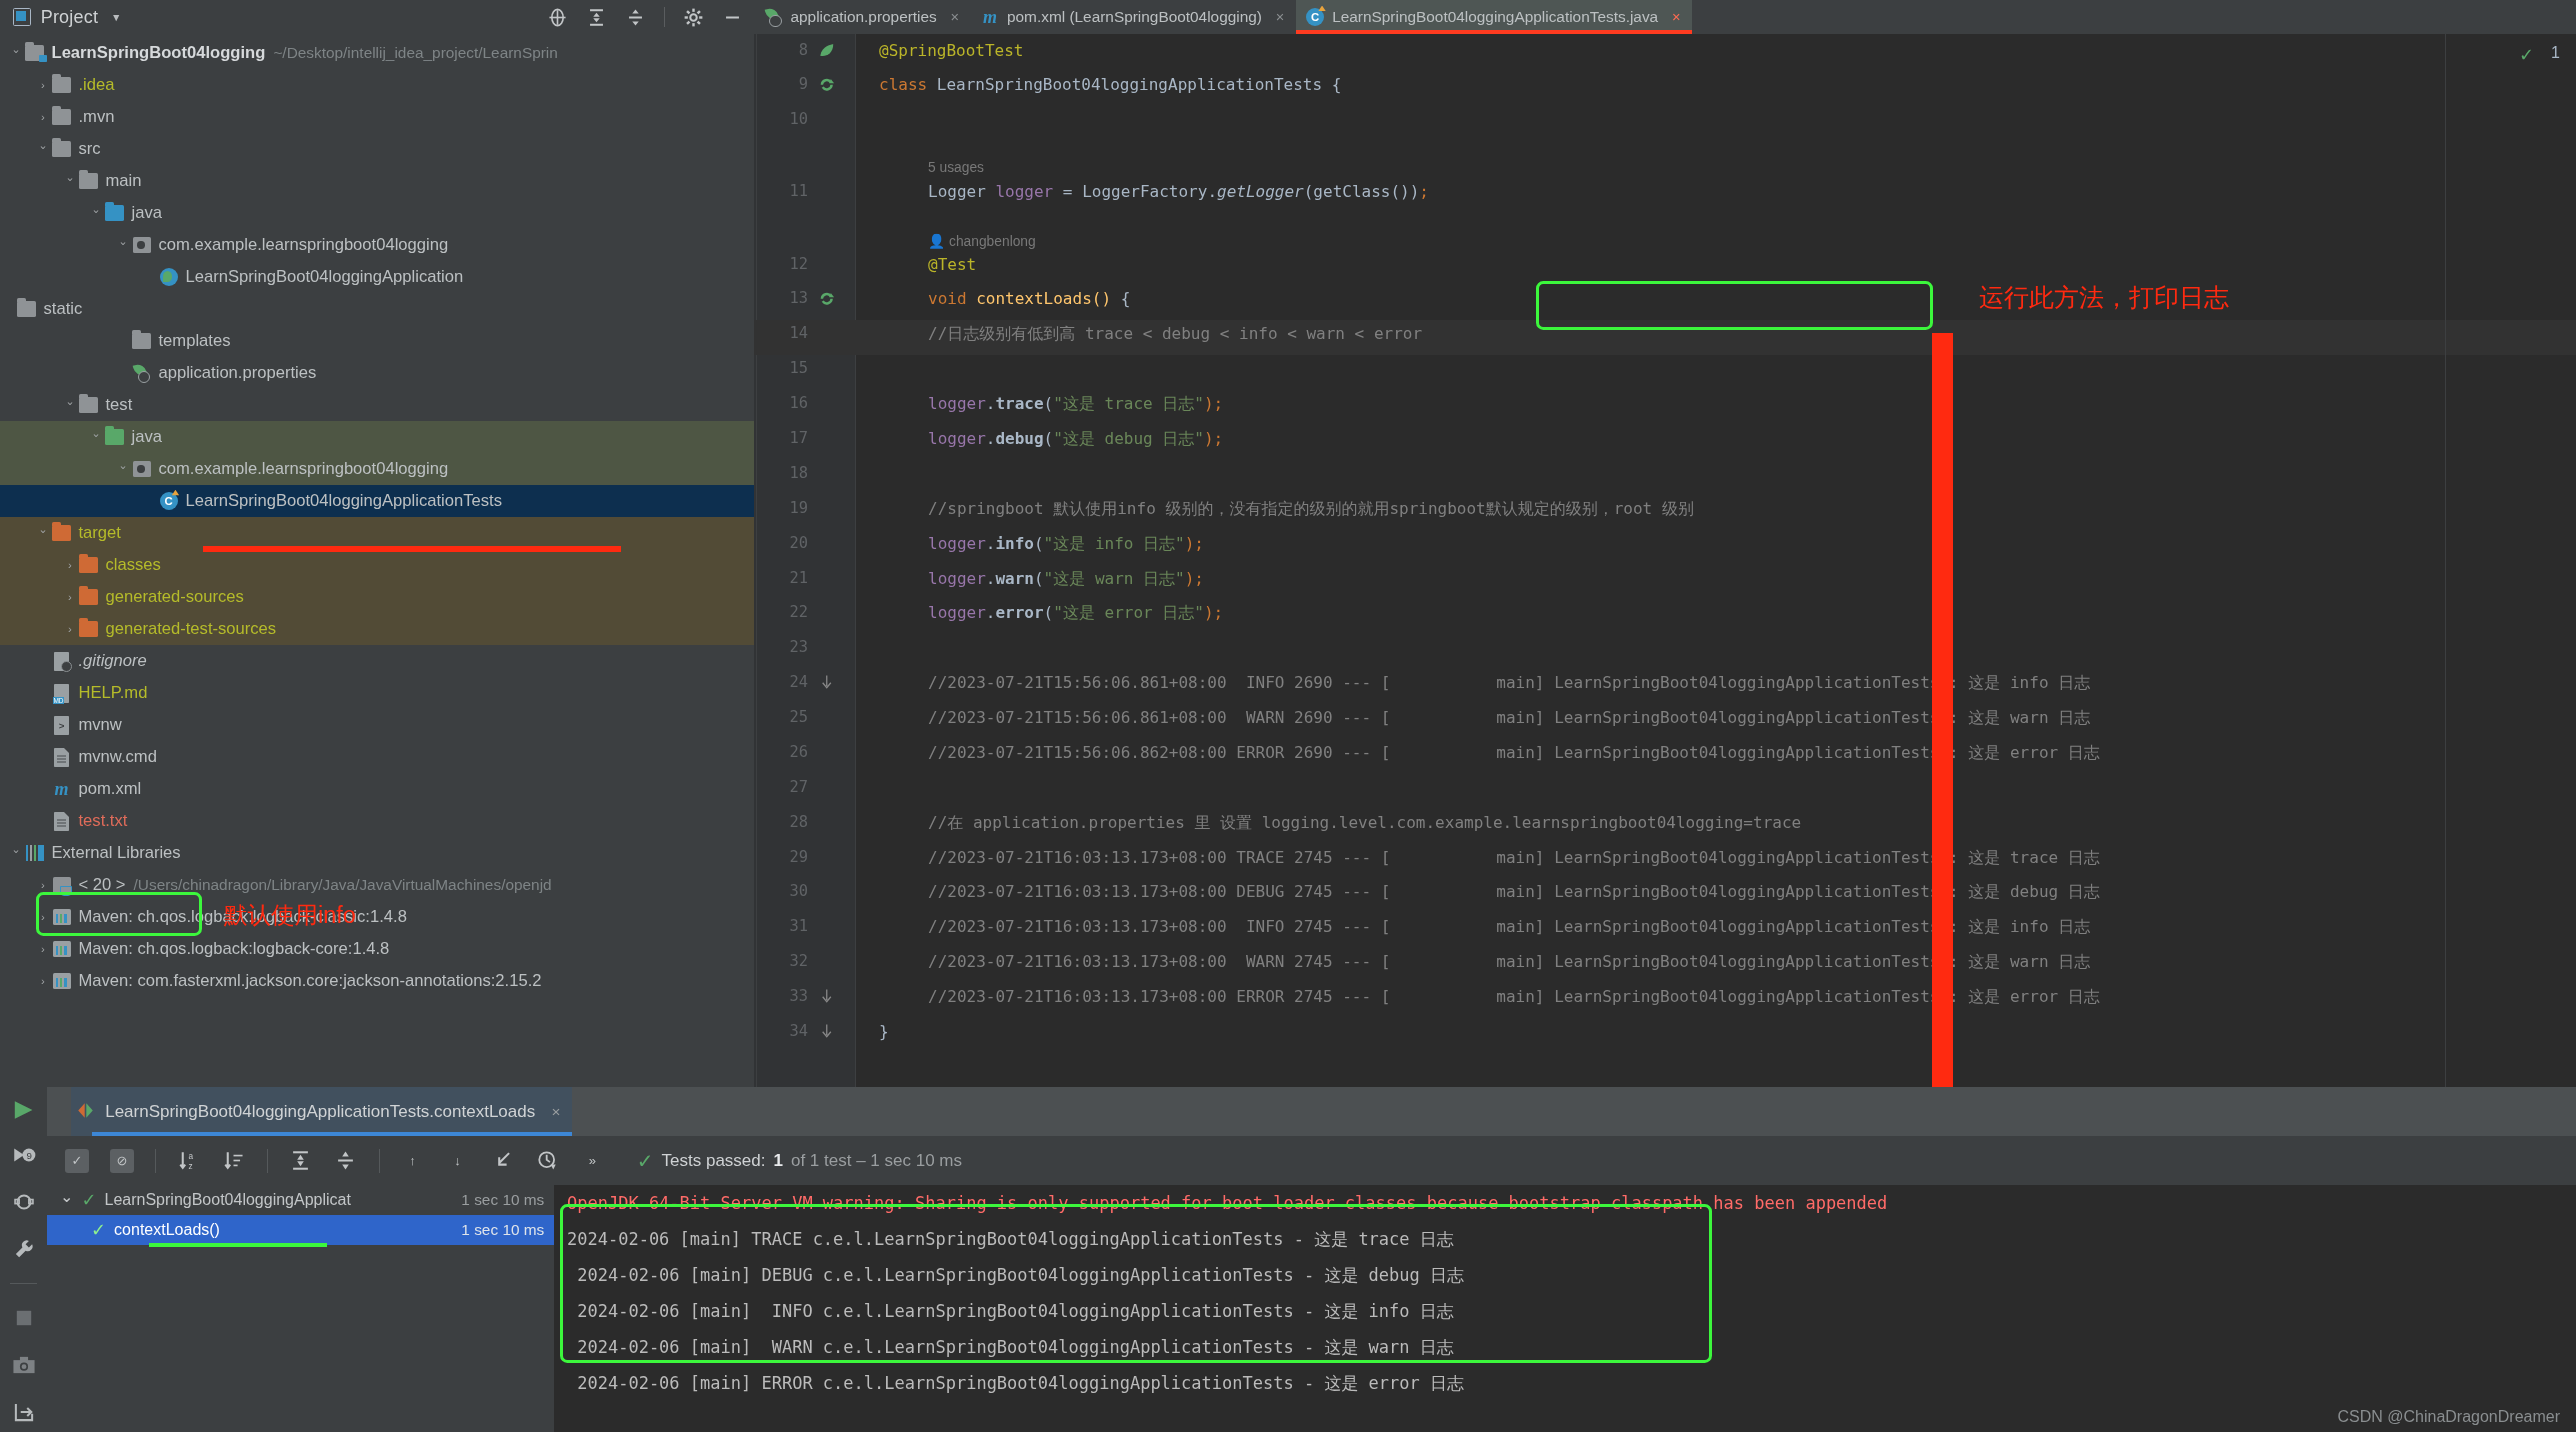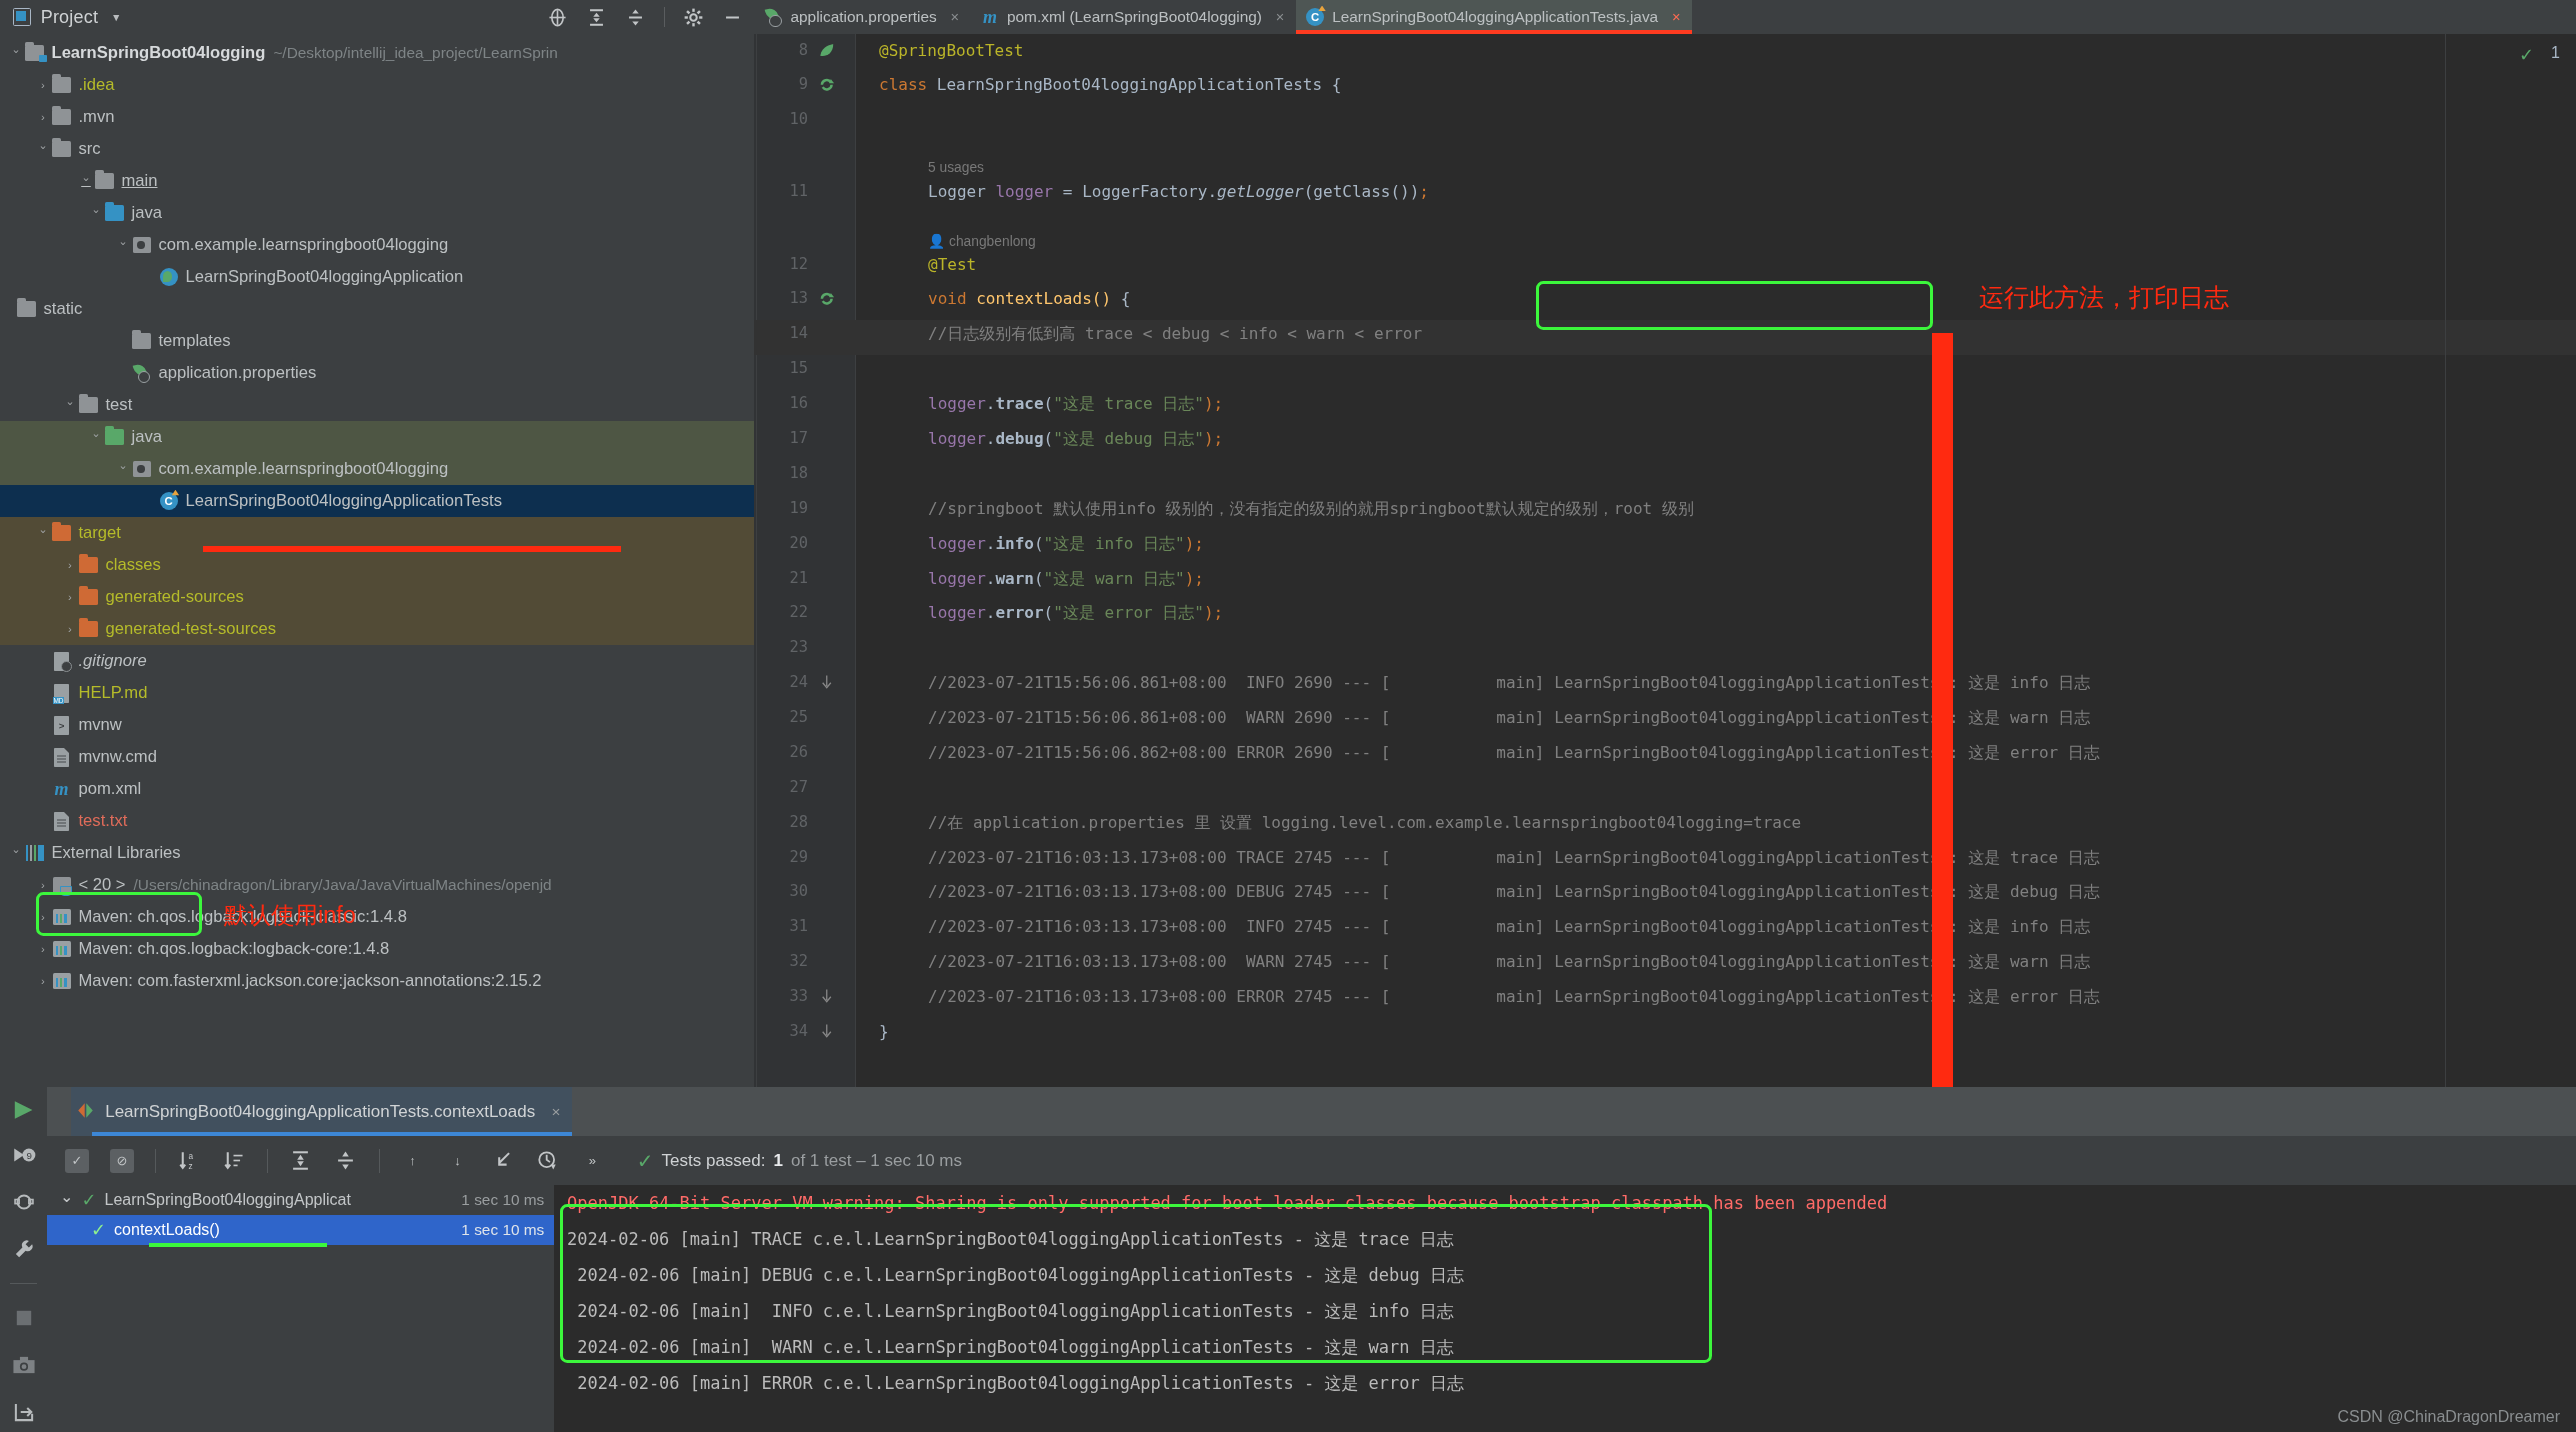--- a/index.html
+++ b/index.html
@@ -233,21 +233,21 @@
         </span>
         <span class="lbl">.mvn</span>
       </div>
       <div class="row " style="padding-left: 35px;">
         <span class="arrow open"></span>
         <span class="ic">
           <span class="folder"></span>
         </span>
         <span class="lbl">src</span>
       </div>
-      <div class="row " style="padding-left: 78px; text-decoration: underline;">
+      <div class="row " style="padding-left: 62px;">
         <span class="arrow open"></span>
         <span class="ic">
           <span class="folder"></span>
         </span>
         <span class="lbl">main</span>
       </div>
       <div class="row " style="padding-left: 88px;">
         <span class="arrow open"></span>
         <span class="ic">
           <span class="folder blue"></span>

